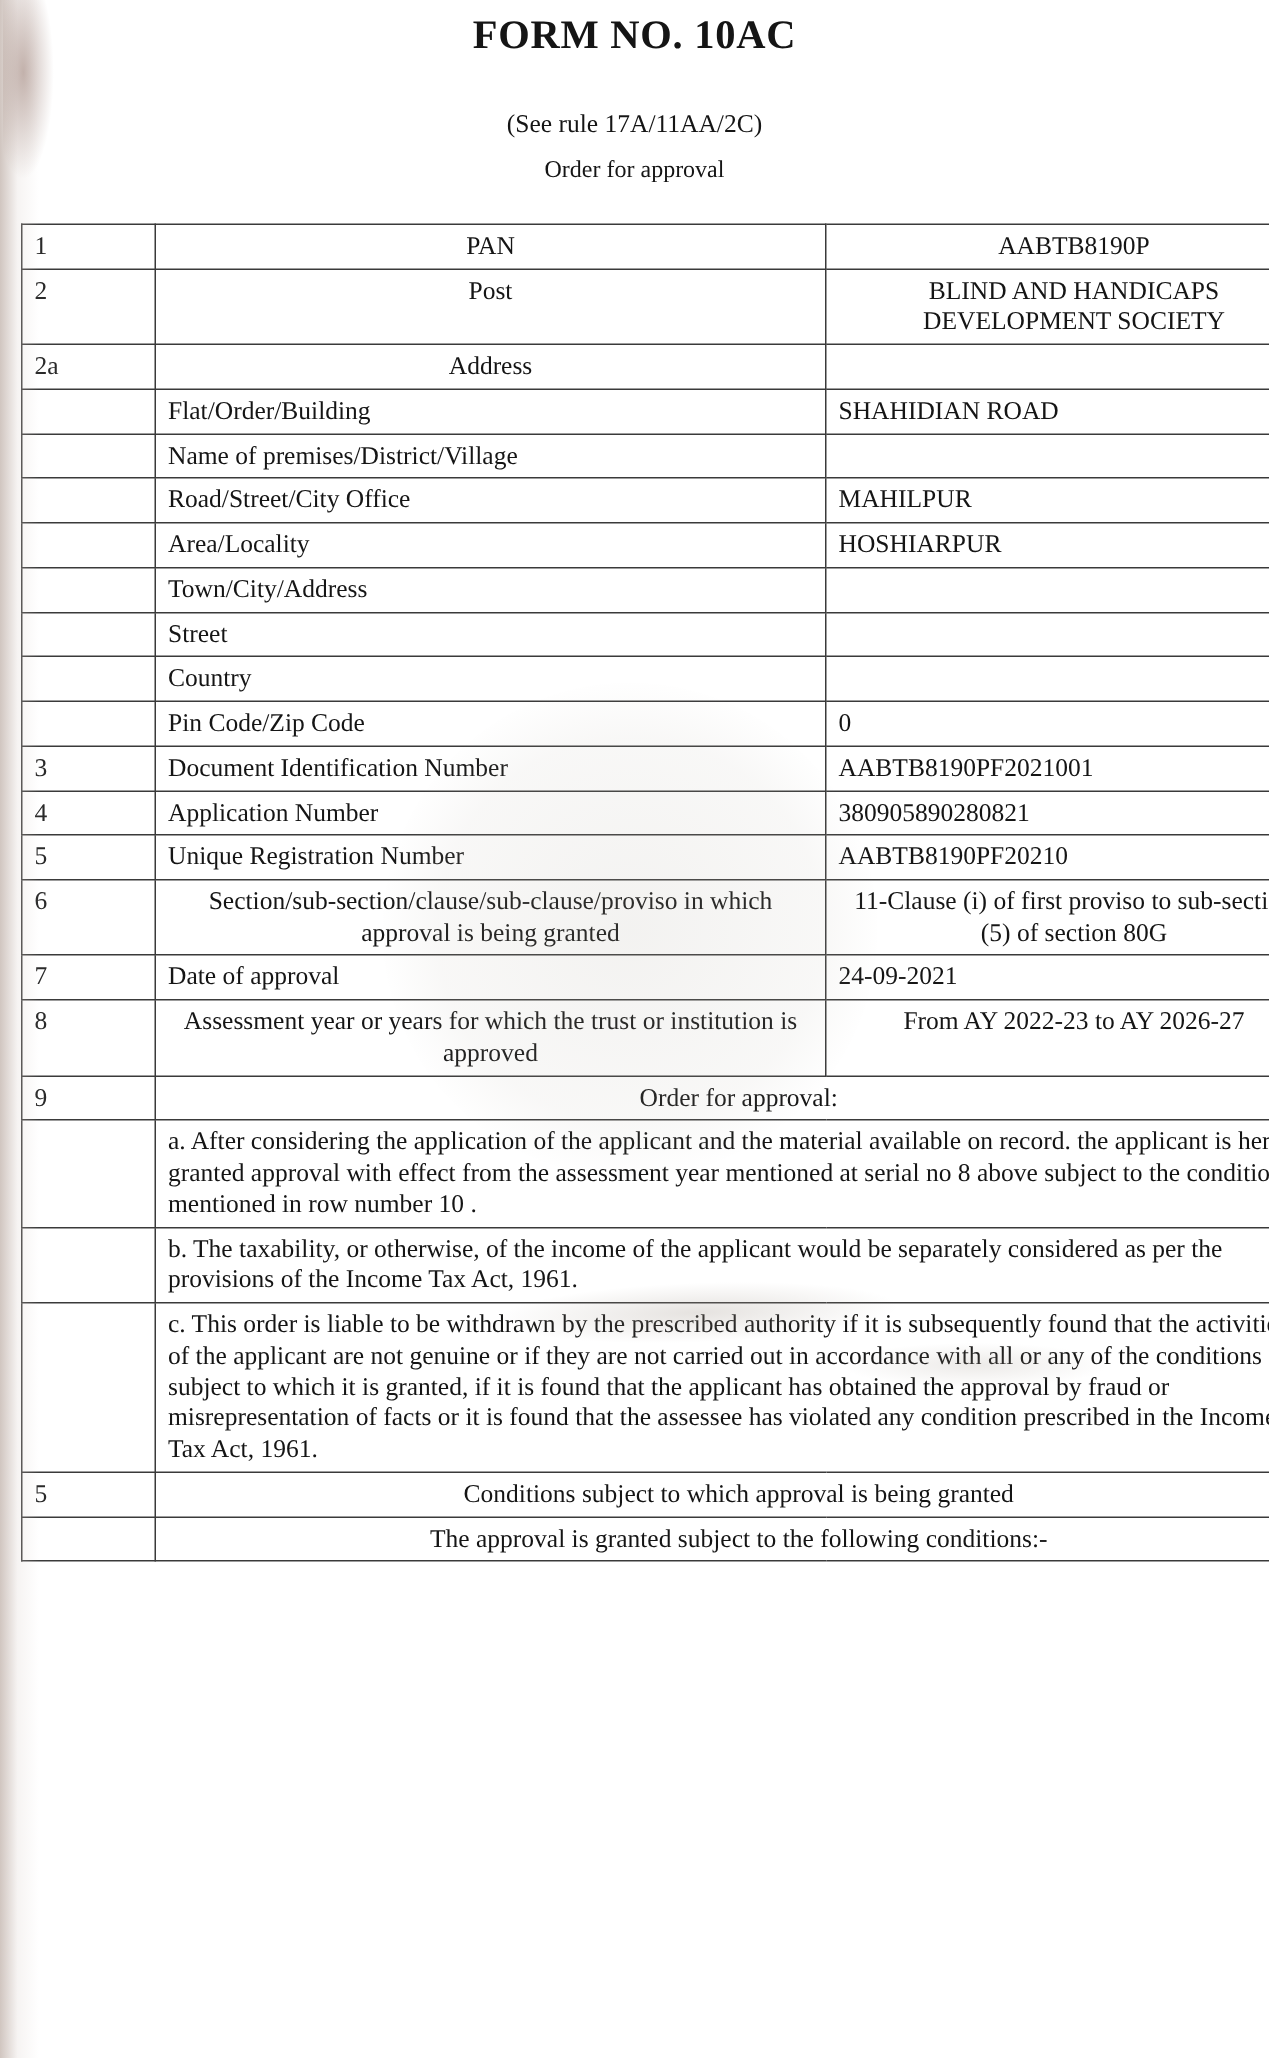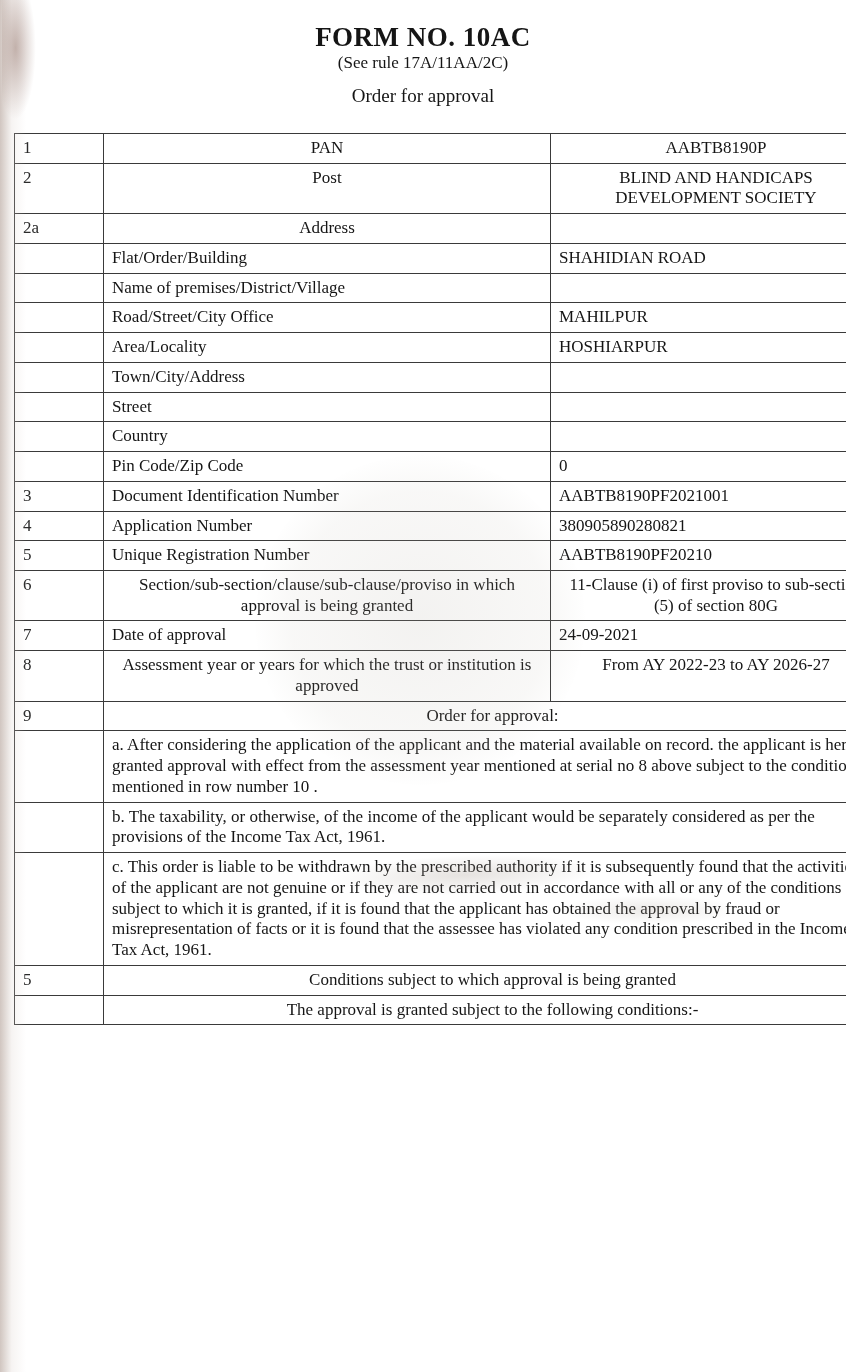--- a/index.html
+++ b/index.html
@@ -64,30 +64,31 @@
     position: relative;
     z-index: 2;
     padding: 0;
   }
 
   .title {
     text-align: center;
     font-weight: bold;
     font-size: 27px;
     letter-spacing: 0.5px;
-    margin-top: 22px;
+    margin-top: 8px;
     font-family: "Liberation Serif", serif;
   }
   .subtitle {
     text-align: center;
     font-size: 17px;
+    margin-top: 34px;
   }
   .subtitle2 {
     text-align: center;
-    font-size: 19px;
+    font-size: 16px;
     margin-top: 12px;
   }
 
   table.form {
     width: 818px;
     margin: 26px 14px 0 14px;
     border-collapse: collapse;
     table-layout: fixed;
   }
   table.form td {

